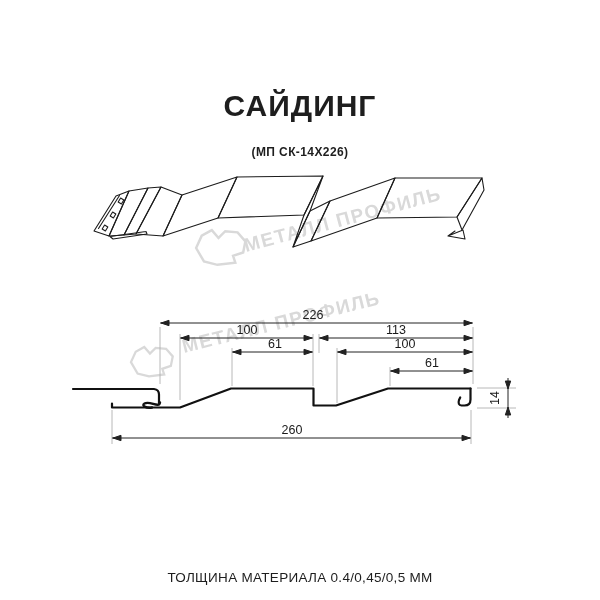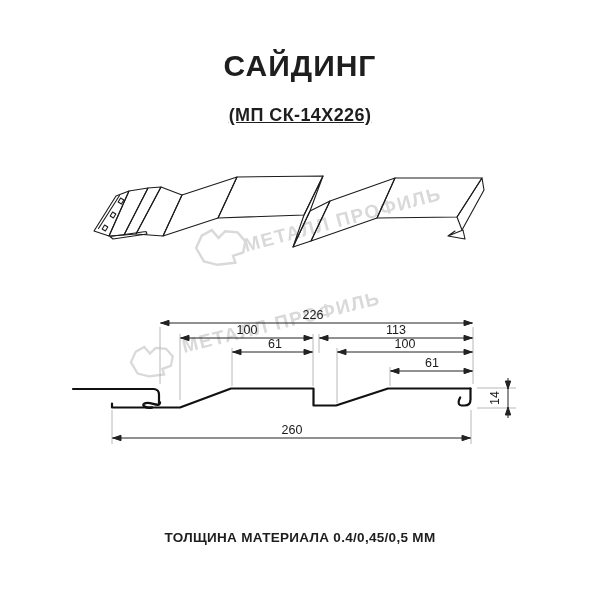--- a/index.html
+++ b/index.html
@@ -1,24 +1,24 @@
 <!DOCTYPE html>
 <html><head>
 <meta charset="utf-8">
 <style>
   html,body{margin:0;padding:0;background:#fff;}
   .page{
     position:relative;width:600px;height:600px;background:#ffffff;overflow:hidden;
     font-family:"Liberation Sans",sans-serif;color:#1e1e1e;
   }
-  .center-text{position:absolute;left:0;width:600px;text-align:center;white-space:nowrap;}
+  .center-text{position:absolute;left:0;width:600px;text-align:center;white-space:nowrap;margin-top:40px;}
   .title{top:50px;font-size:30px;font-weight:800;letter-spacing:1px;line-height:1.05;}
   .subtitle{top:87px;font-size:15px;font-weight:700;letter-spacing:0.8px;}
-  .model{top:105px;font-size:18px;font-weight:700;letter-spacing:0.4px;text-decoration:underline;}
-  .footer{top:530px;font-size:13.5px;font-weight:700;letter-spacing:0.3px;text-align:center;}
+  .model{top:105px;font-size:12px;font-weight:700;letter-spacing:0.4px;}
+  .footer{top:530px;font-size:13.5px;font-weight:400;letter-spacing:0.3px;text-align:center;}
   svg{position:absolute;left:0;top:0;}
   .dimtext{font-family:"Liberation Sans",sans-serif;font-size:12.5px;fill:#1a1a1a;}
   .wmtext{font-family:"Liberation Sans",sans-serif;font-size:19px;font-weight:700;fill:#d9d9d9;letter-spacing:1.5px;}
 </style>
 </head>
 <body>
 
 <div class="page">
 
   <div class="center-text title">САЙДИНГ</div>

